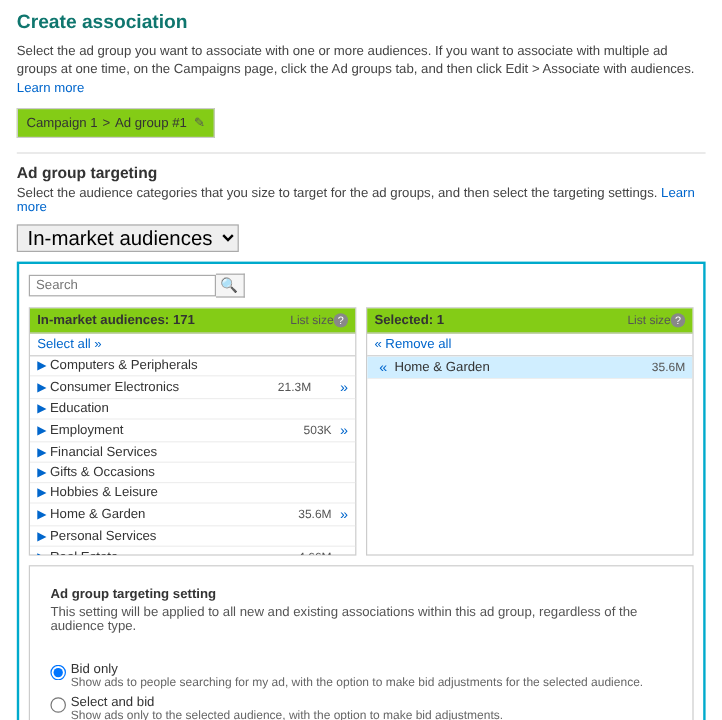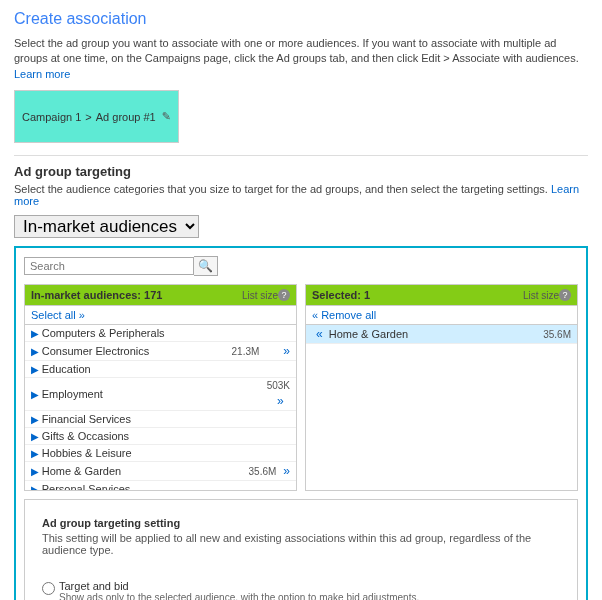--- a/index.html
+++ b/index.html
@@ -7,37 +7,37 @@
       font-family: Arial, sans-serif;
       font-size: 12px;
       color: #333;
       background: #fff;
       width: 602px;
       min-height: 600px;
       padding: 10px 14px;
     }
     h1.page-title {
       font-size: 16px;
-      font-weight: normal;
+      font-weight: bold;
       margin-bottom: 8px;
-      color: #3b82f6;
+      color: #0f766e;
     }
     .description {
       font-size: 11px;
       color: #444;
       margin-bottom: 8px;
       line-height: 1.4;
     }
     .description a { color: #0066cc; text-decoration: none; }
     .breadcrumb-row {
       display: flex;
       align-items: flex-end;
-      background: #5eead4;
+      background: #84cc16;
       border: 1px solid #ccc;
-      padding: 19px 7px;
+      padding: 5px 7px;
       width: fit-content;
       margin-bottom: 12px;
       font-size: 11px;
     }
     .breadcrumb-row .edit-icon {
       margin-left: 6px;
       cursor: pointer;
       color: #555;
     }
     .section-title {
@@ -68,21 +68,21 @@
     }
     .search-bar {
       display: flex;
       align-items: center;
       margin-bottom: 8px;
     }
     .search-bar input {
       border: 1px solid #aaa;
       padding: 2px 5px;
       font-size: 11px;
-      width: 170px;
+      width: 156px;
     }
     .search-bar .search-icon {
       border: 1px solid #aaa;
       border-left: none;
       padding: 2px 4px;
       background: #f5f5f5;
       cursor: pointer;
     }
     .lists-row {
       display: flex;
@@ -298,21 +298,21 @@
               <span class="arrow">▶</span>
               <span>Education</span>
             </span>
             <span class="item-size"></span>
           </div>
           <div class="list-item-row">
             <span class="item-name">
               <span class="arrow">▶</span>
               <span>Employment</span>
             </span>
-            <span style="display:flex;align-items:center;gap:3px;flex-direction:column;">
+            <span style="display:flex;align-items:center;gap:3px;">
               <span class="item-size">503K</span>
               <span class="move-btn">»</span>
             </span>
           </div>
           <div class="list-item-row">
             <span class="item-name">
               <span class="arrow">▶</span>
               <span>Financial Services</span>
             </span>
             <span class="item-size"></span>
@@ -384,21 +384,28 @@
             <span class="item-size">35.6M</span>
           </div>
         </div>
       </div>
     </div>
 
     <div class="targeting-setting-section" style="margin-top:8px;">
       <div class="setting-title">Ad group targeting setting</div>
       <div class="setting-desc">This setting will be applied to all new and existing associations within this ad group, regardless of the audience type.</div>
       <div class="radio-option">
+        <input type="radio" name="targeting-setting" id="bid-only" checked="" style="">
+        <div>
+          <div class="radio-label">Bid only</div>
+          <div class="radio-desc">Show ads to people searching for my ad, with the option to make bid adjustments for the selected audience.</div>
+        </div>
+      </div>
+      <div class="radio-option">
         <input type="radio" name="targeting-setting" id="target-bid" style="">
         <div>
-          <div class="radio-label">Target and bid</div>
+          <div class="radio-label">Select and bid</div>
           <div class="radio-desc">Show ads only to the selected audience, with the option to make bid adjustments.</div>
         </div>
       </div>
     </div>
   </div>
 </div>
 
 </body></html>

